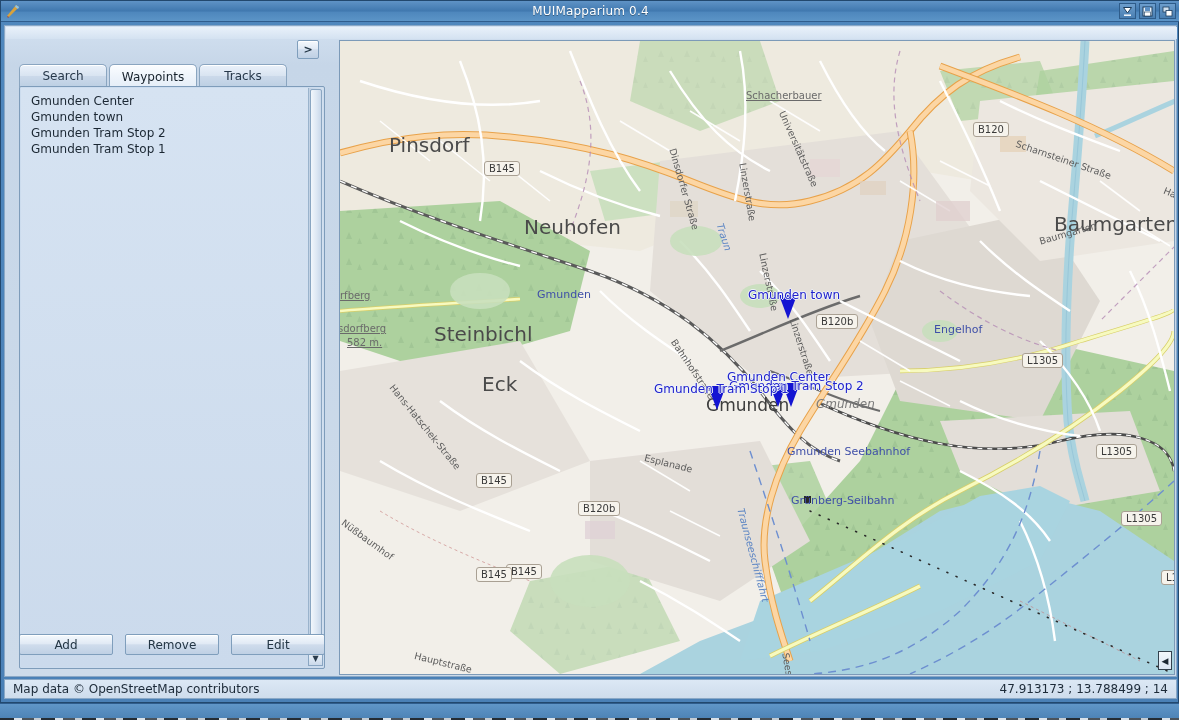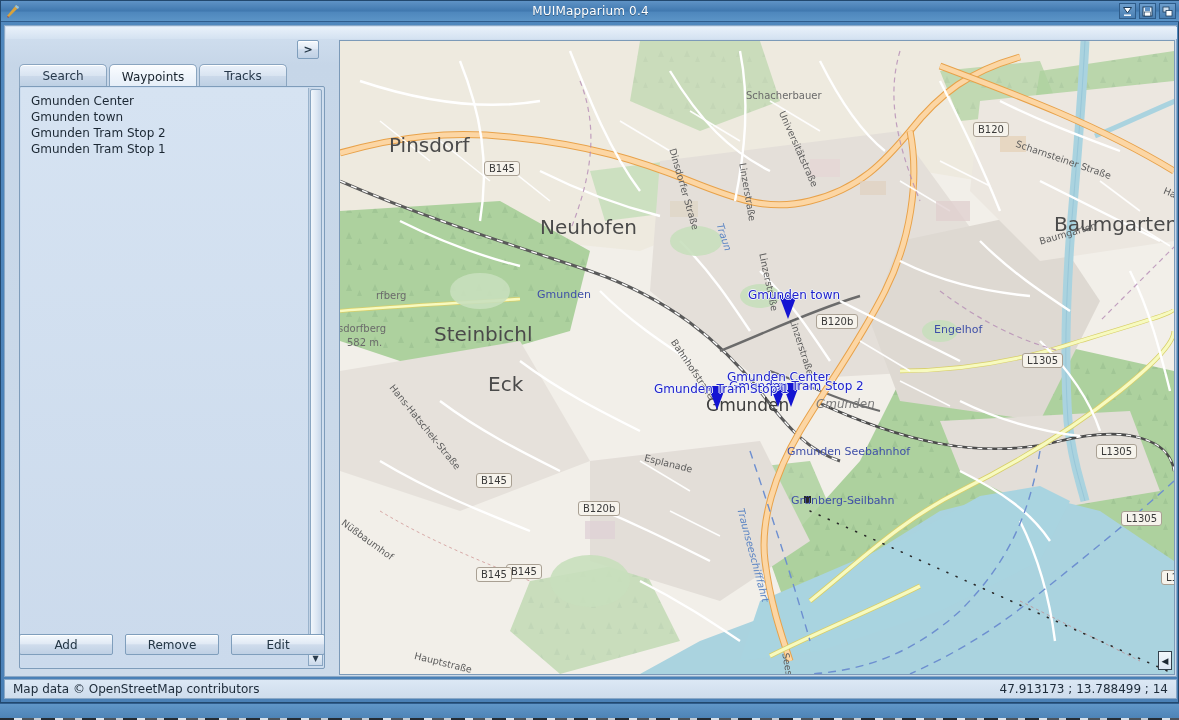--- a/index.html
+++ b/index.html
@@ -141,21 +141,21 @@
   .map-canvas { position: absolute; left: 0; top: 0; width: 834px; height: 633px; }
 
   .map-label {
     position: absolute;
     font-family: "DejaVu Sans", sans-serif;
     white-space: nowrap;
     pointer-events: none;
   }
   .lbl-place   { font-size: 20px; color: #4a4a4a; }
   .lbl-place-lg{ font-size: 17px; color: #3d3d3d; }
-  .lbl-small   { font-size: 10px; color: #6a6a6a; }
+  .lbl-small   { font-size: 10px; color: #6a6a6a; text-decoration: underline; }
   .lbl-street  { font-size: 9.5px; color: #5c5c5c; }
   .lbl-water   { font-size: 10px; color: #5d86c4; font-style: italic; }
   .lbl-poi     { font-size: 11px; color: #3f4fa8; }
   .lbl-hamlet  { font-size: 12px; color: #7a7a7a; font-style: italic; }
 
   .shield {
     position: absolute;
     background: #f6f3ec;
     border: 1px solid #a9a093;
     border-radius: 3px;
@@ -416,30 +416,30 @@
             <rect x="520" y="140" width="26" height="14" fill="#e0d2c2"></rect>
             <rect x="596" y="160" width="34" height="20" fill="#e0cfcf"></rect>
             <rect x="330" y="160" width="28" height="16" fill="#dfd5c4"></rect>
             <rect x="245" y="480" width="30" height="18" fill="#dfd0d6"></rect>
             <rect x="660" y="95" width="26" height="16" fill="#e6d2b8"></rect>
           </g>
         </svg>
 
         <div id="map-text">
             <div class="map-label lbl-place" style="left: 49px; top: 92px; transform-origin: left top;">Pinsdorf</div>
-            <div class="map-label lbl-place" style="left: 200px; top: 174px; transform-origin: left top;">Neuhofen</div>
+            <div class="map-label lbl-place" style="left: 184px; top: 174px; transform-origin: left top;">Neuhofen</div>
             <div class="map-label lbl-place" style="left: 94px; top: 281px; transform-origin: left top;">Steinbichl</div>
-            <div class="map-label lbl-place" style="left: 148px; top: 331px; transform-origin: left top;">Eck</div>
+            <div class="map-label lbl-place" style="left: 142px; top: 331px; transform-origin: left top;">Eck</div>
             <div class="map-label lbl-place" style="left: 714px; top: 171px; transform-origin: left top;">Baumgarten</div>
             <div class="map-label lbl-place-lg" style="left: 366px; top: 354px; transform-origin: left top;">Gmunden</div>
             <div class="map-label lbl-hamlet" style="left: 476px; top: 356px; transform-origin: left top;">Gmunden</div>
             <div class="map-label lbl-small" style="left: 406px; top: 49px; transform-origin: left top;">Schacherbauer</div>
             <div class="map-label lbl-small" style="left: -2px; top: 282px; transform-origin: left top;">sdorfberg</div>
             <div class="map-label lbl-small" style="left: 7px; top: 296px; transform-origin: left top;">582 m.</div>
-            <div class="map-label lbl-small" style="left: 0px; top: 249px; transform-origin: left top; padding-left: 36px;">rfberg</div>
+            <div class="map-label lbl-small" style="left: 0px; top: 249px; transform-origin: left top;">rfberg</div>
             <div class="map-label lbl-poi" style="left: 197px; top: 247px; transform-origin: left top;">Gmunden</div>
             <div class="map-label lbl-poi" style="left: 594px; top: 282px; transform-origin: left top;">Engelhof</div>
             <div class="map-label lbl-poi" style="left: 412px; top: 404px; transform-origin: left top; padding-left: 35px;">Gmunden Seebahnhof</div>
             <div class="map-label lbl-poi" style="left: 451px; top: 453px; transform-origin: left top;">Grünberg-Seilbahn</div>
             <div class="map-label lbl-street" style="left: 338px; top: 106px; transform: rotate(74deg); transform-origin: left top;">Dinsdorfer Straße</div>
             <div class="map-label lbl-street" style="left: 408px; top: 121px; transform: rotate(80deg); transform-origin: left top;">Linzerstraße</div>
             <div class="map-label lbl-street" style="left: 447px; top: 68px; transform: rotate(66deg); transform-origin: left top;">Universitätstraße</div>
             <div class="map-label lbl-street" style="left: 428px; top: 211px; transform: rotate(78deg); transform-origin: left top;">Linzerstraße</div>
             <div class="map-label lbl-street" style="left: 458px; top: 276px; transform: rotate(72deg); transform-origin: left top;">Linzerstraße</div>
             <div class="map-label lbl-street" style="left: 338px; top: 296px; transform: rotate(56deg); transform-origin: left top;">Bahnhofstraße</div>

